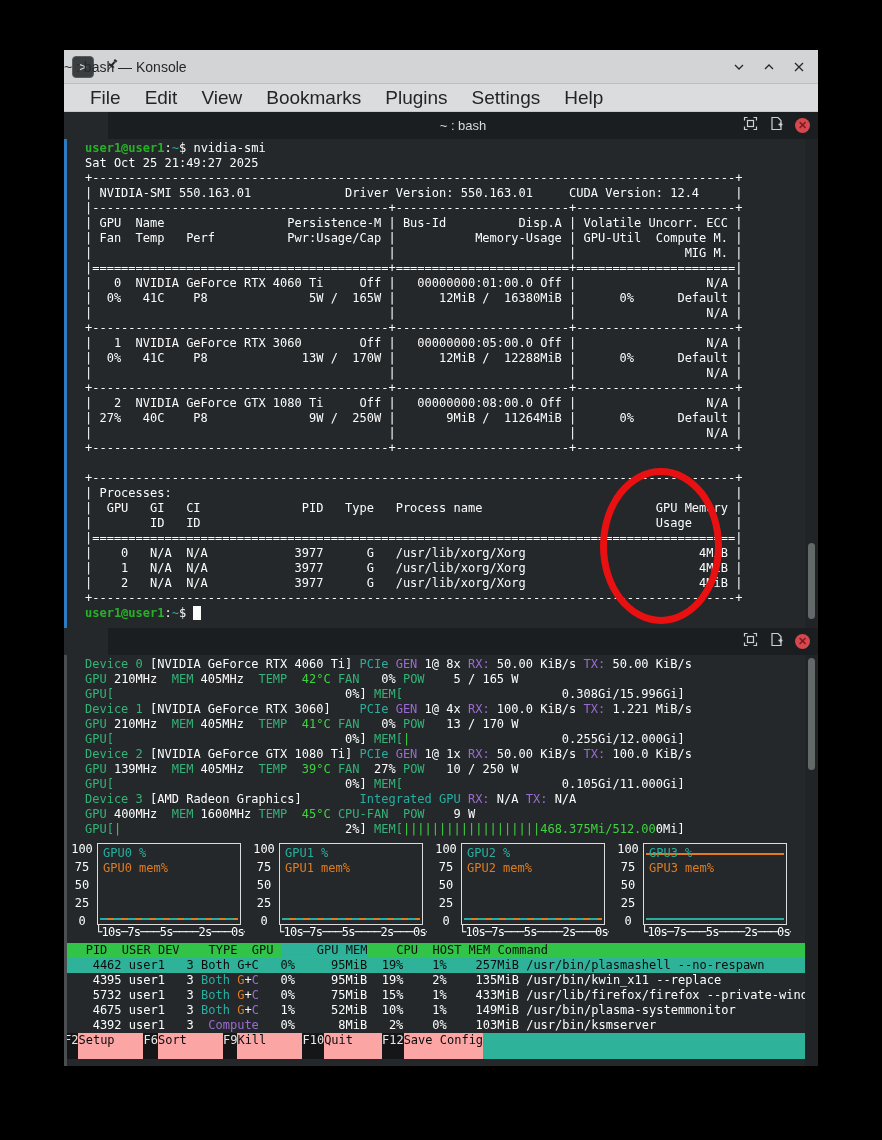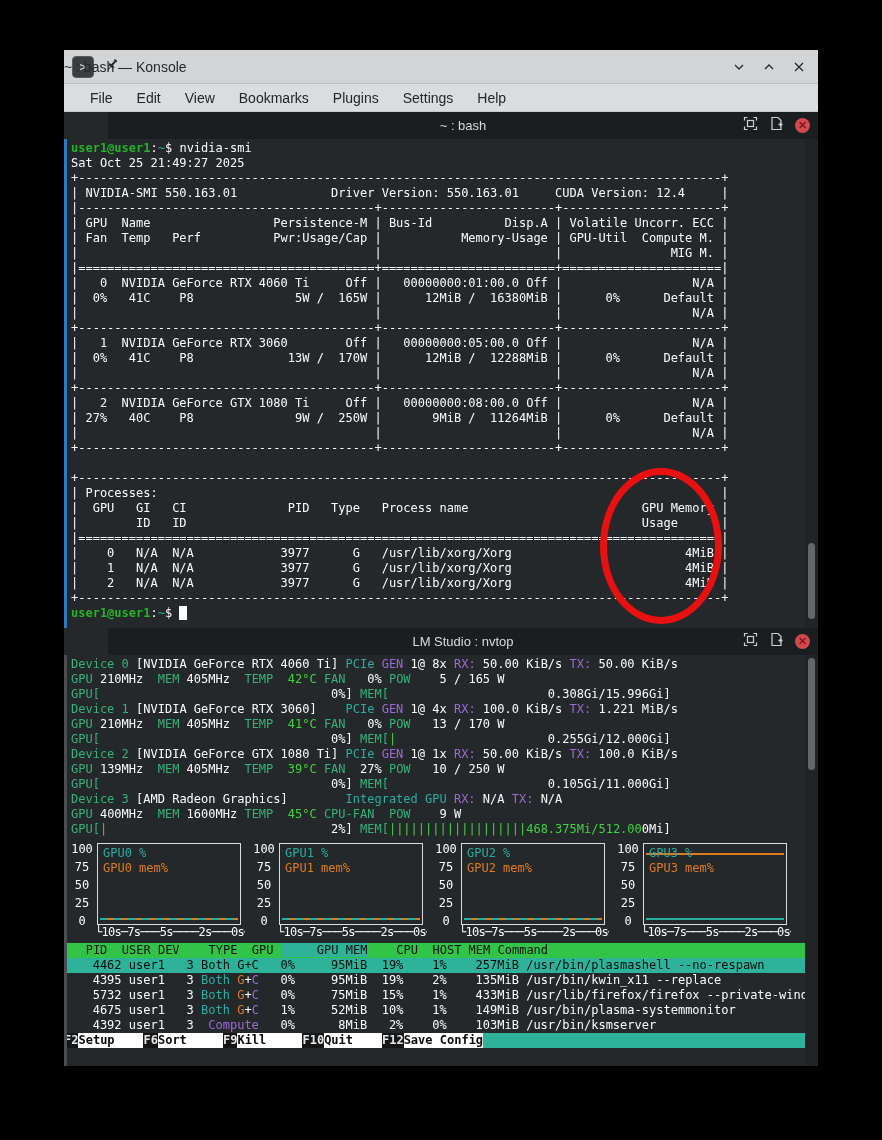--- a/index.html
+++ b/index.html
@@ -10,37 +10,37 @@
   
   .titlebar { position:relative; height:34px; background:#d2d4d6; border-bottom:1px solid #bcbec0; display:flex; align-items:center; }
   .titlebar .left-icons { display:flex; align-items:center; gap:10px; margin-left:8px; }
   .app-icon { width:22px; height:22px; background:#3b3e41; border:1px solid #595d60; border-radius:4px; color:#d8d9da; font-family:"DejaVu Sans Mono", monospace; font-size:12px; display:flex; align-items:center; justify-content:center; }
   .title-text { position:absolute; left:0; right:0; text-align:left; font-size:14px; color:#26292b; }
   .win-btns { margin-left:auto; display:flex; align-items:center; gap:16px; margin-right:12px; z-index:2; }
   .win-btns svg { display:block; }
 
   
   .menubar { height:28px; background:#dadcde; display:flex; align-items:center; padding-left:14px; border-bottom:1px solid #c6c8ca; }
-  .menubar .menu-item { font-size:14px; color:#232629; padding:0 12px; }
+  .menubar .menu-item { font-size:19px; color:#232629; padding:0 12px; }
 
   
   .tabbar { position:relative; height:27px; background:#1b1e20; display:flex; align-items:center;margin-left:44px; }
   .tab-title { position:absolute; left:0; right:0; text-align:center; font-size:13px; color:#d8dadc; }
   .tab-icons { margin-left:auto; display:flex; align-items:center; gap:11px; margin-right:8px; z-index:2; }
   .close-circle { width:15px; height:15px; border-radius:50%; background:#d4484e; color:#7e1a20; font-size:11px; font-weight:bold; display:flex; align-items:center; justify-content:center; line-height:1; }
 
   
   .term { position:relative; background:#25282b; overflow:hidden; }
   .term-top { height:489px; }
   .term-bottom { height:411px; }
   .focus-strip { position:absolute; left:0; top:0; bottom:0; width:3px; }
   .focus-strip.active { background:#2d7bc0; }
   .focus-strip.inactive { background:#4a4e51; }
   .term pre, .pline, .axis, .fbar, .ytick, .leg { font-family:"DejaVu Sans Mono", monospace; font-size:12px; line-height:15px; color:#fcfcfc; }
-  .term pre { padding:2px 0 0 7px; white-space:pre; }
+  .term pre { padding:2px 0 0 21px; white-space:pre; }
 
   .w  { color:#fcfcfc; }
   .pg { color:#26b226; font-weight:bold; }
   .tc { color:#27ae9f; }
   .gl { color:#33b377; }
   .gv { color:#3fd43f; }
   .pu { color:#9b6bd3; }
   .or { color:#df7c1f; }
   .cur{ background:#fcfcfc; color:#25282b; }
 
@@ -66,21 +66,21 @@
   
   .proc { margin:3px 0 0 0; }
   .pline { height:15px; white-space:pre; padding-left:7px; }
   .pline.hdr { background:#31c448; color:#101010; padding-left:0; }
   .pline.hdr .hg { color:#101010; }
   .pline.hdr .ht { background:#2eb39a; color:#101010;margin-top:48px; }
   .pline.sel { background:#2eb39a; }
   .pline.sel .sl { color:#0c0c0c; }
 
   
-  .fbar { height:15px; background:#ffffff; white-space:pre; display:flex;font-weight:bold; }
+  .fbar { height:26px; background:#fca5a5; white-space:pre; display:flex; }
   .fbar .fk { background:#141618; color:#e8e8e8; }
   .fbar .fb { color:#0b0b0b; }
   .fbar .ffill { flex:1; background:#2eb39a; }
 
   
   .annotation { position:absolute; left:600px; top:468px; width:122px; height:156px; border:7px solid #e81010; border-radius:50%; pointer-events:none; z-index:50; }
 </style>
 </head>
 <body>
 
@@ -181,21 +181,20 @@
 <span><span class="w">|    2   N/A  N/A            3977      G   /usr/lib/xorg/Xorg                        4MiB |</span></span>
 <span><span class="w">+-----------------------------------------------------------------------------------------+</span></span>
 <span><span class="pg">user1@user1</span><span class="w">:</span><span class="tc">~</span><span class="w">$ </span><span class="cur"> </span></span>
 </pre>
     <div class="sb-track">
         <div class="sb-handle" style="top:404px;height:76px;"></div>
       </div>
   </div>
 
   <div class="tabbar">
-    <div class="tab-title">LM Studio : nvtop</div>
     <div class="tab-icons">
       <span><svg width="15" height="15" viewBox="0 0 15 15" fill="none" stroke="#cfd0d2" stroke-width="1.2">
             <path d="M1.5 4.5 V1.5 H4.5 M10.5 1.5 H13.5 V4.5 M13.5 10.5 V13.5 H10.5 M4.5 13.5 H1.5 V10.5"></path>
             <rect x="4.5" y="4.5" width="6" height="6"></rect>
           </svg></span>
       <span><svg width="15" height="15" viewBox="0 0 15 15" fill="none" stroke="#cfd0d2" stroke-width="1.2">
             <path d="M3 1.5 H9 L12 4.5 V13.5 H3 Z"></path>
             <path d="M9.5 8.5 H13.5 M11.5 6.5 V10.5" stroke-width="1.4"></path>
           </svg></span>
       <span class="close-circle">✕</span>

